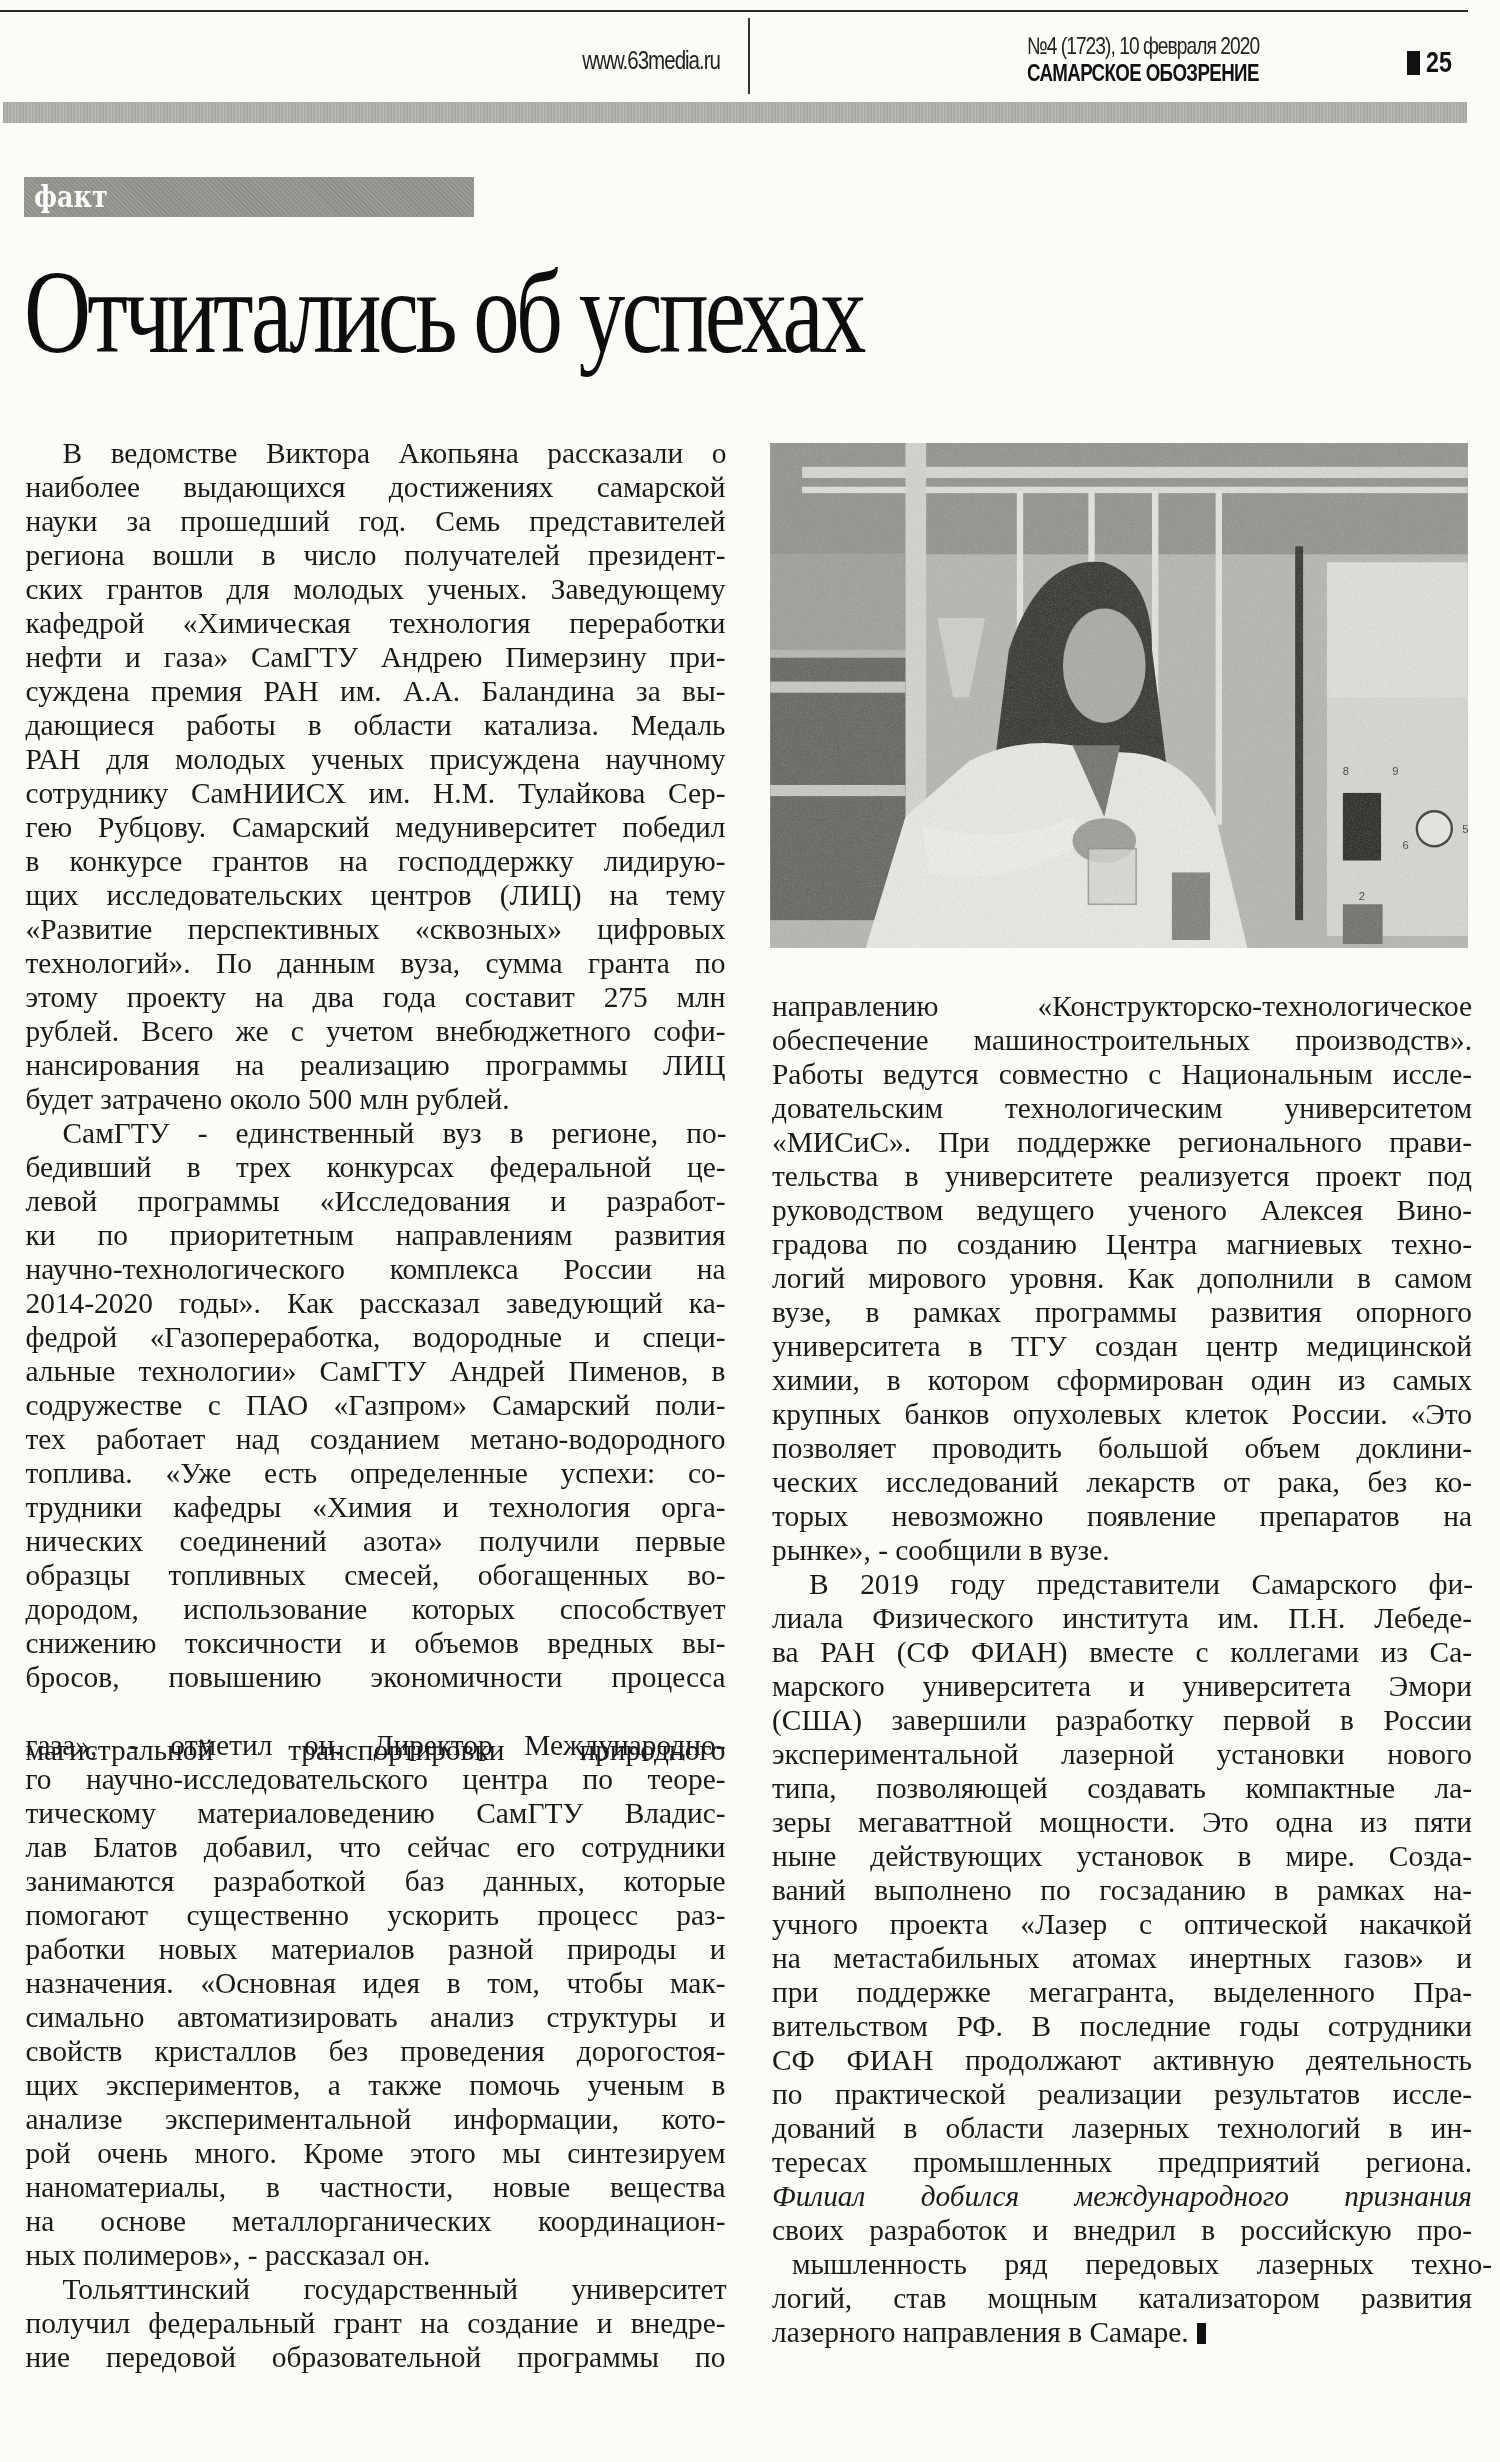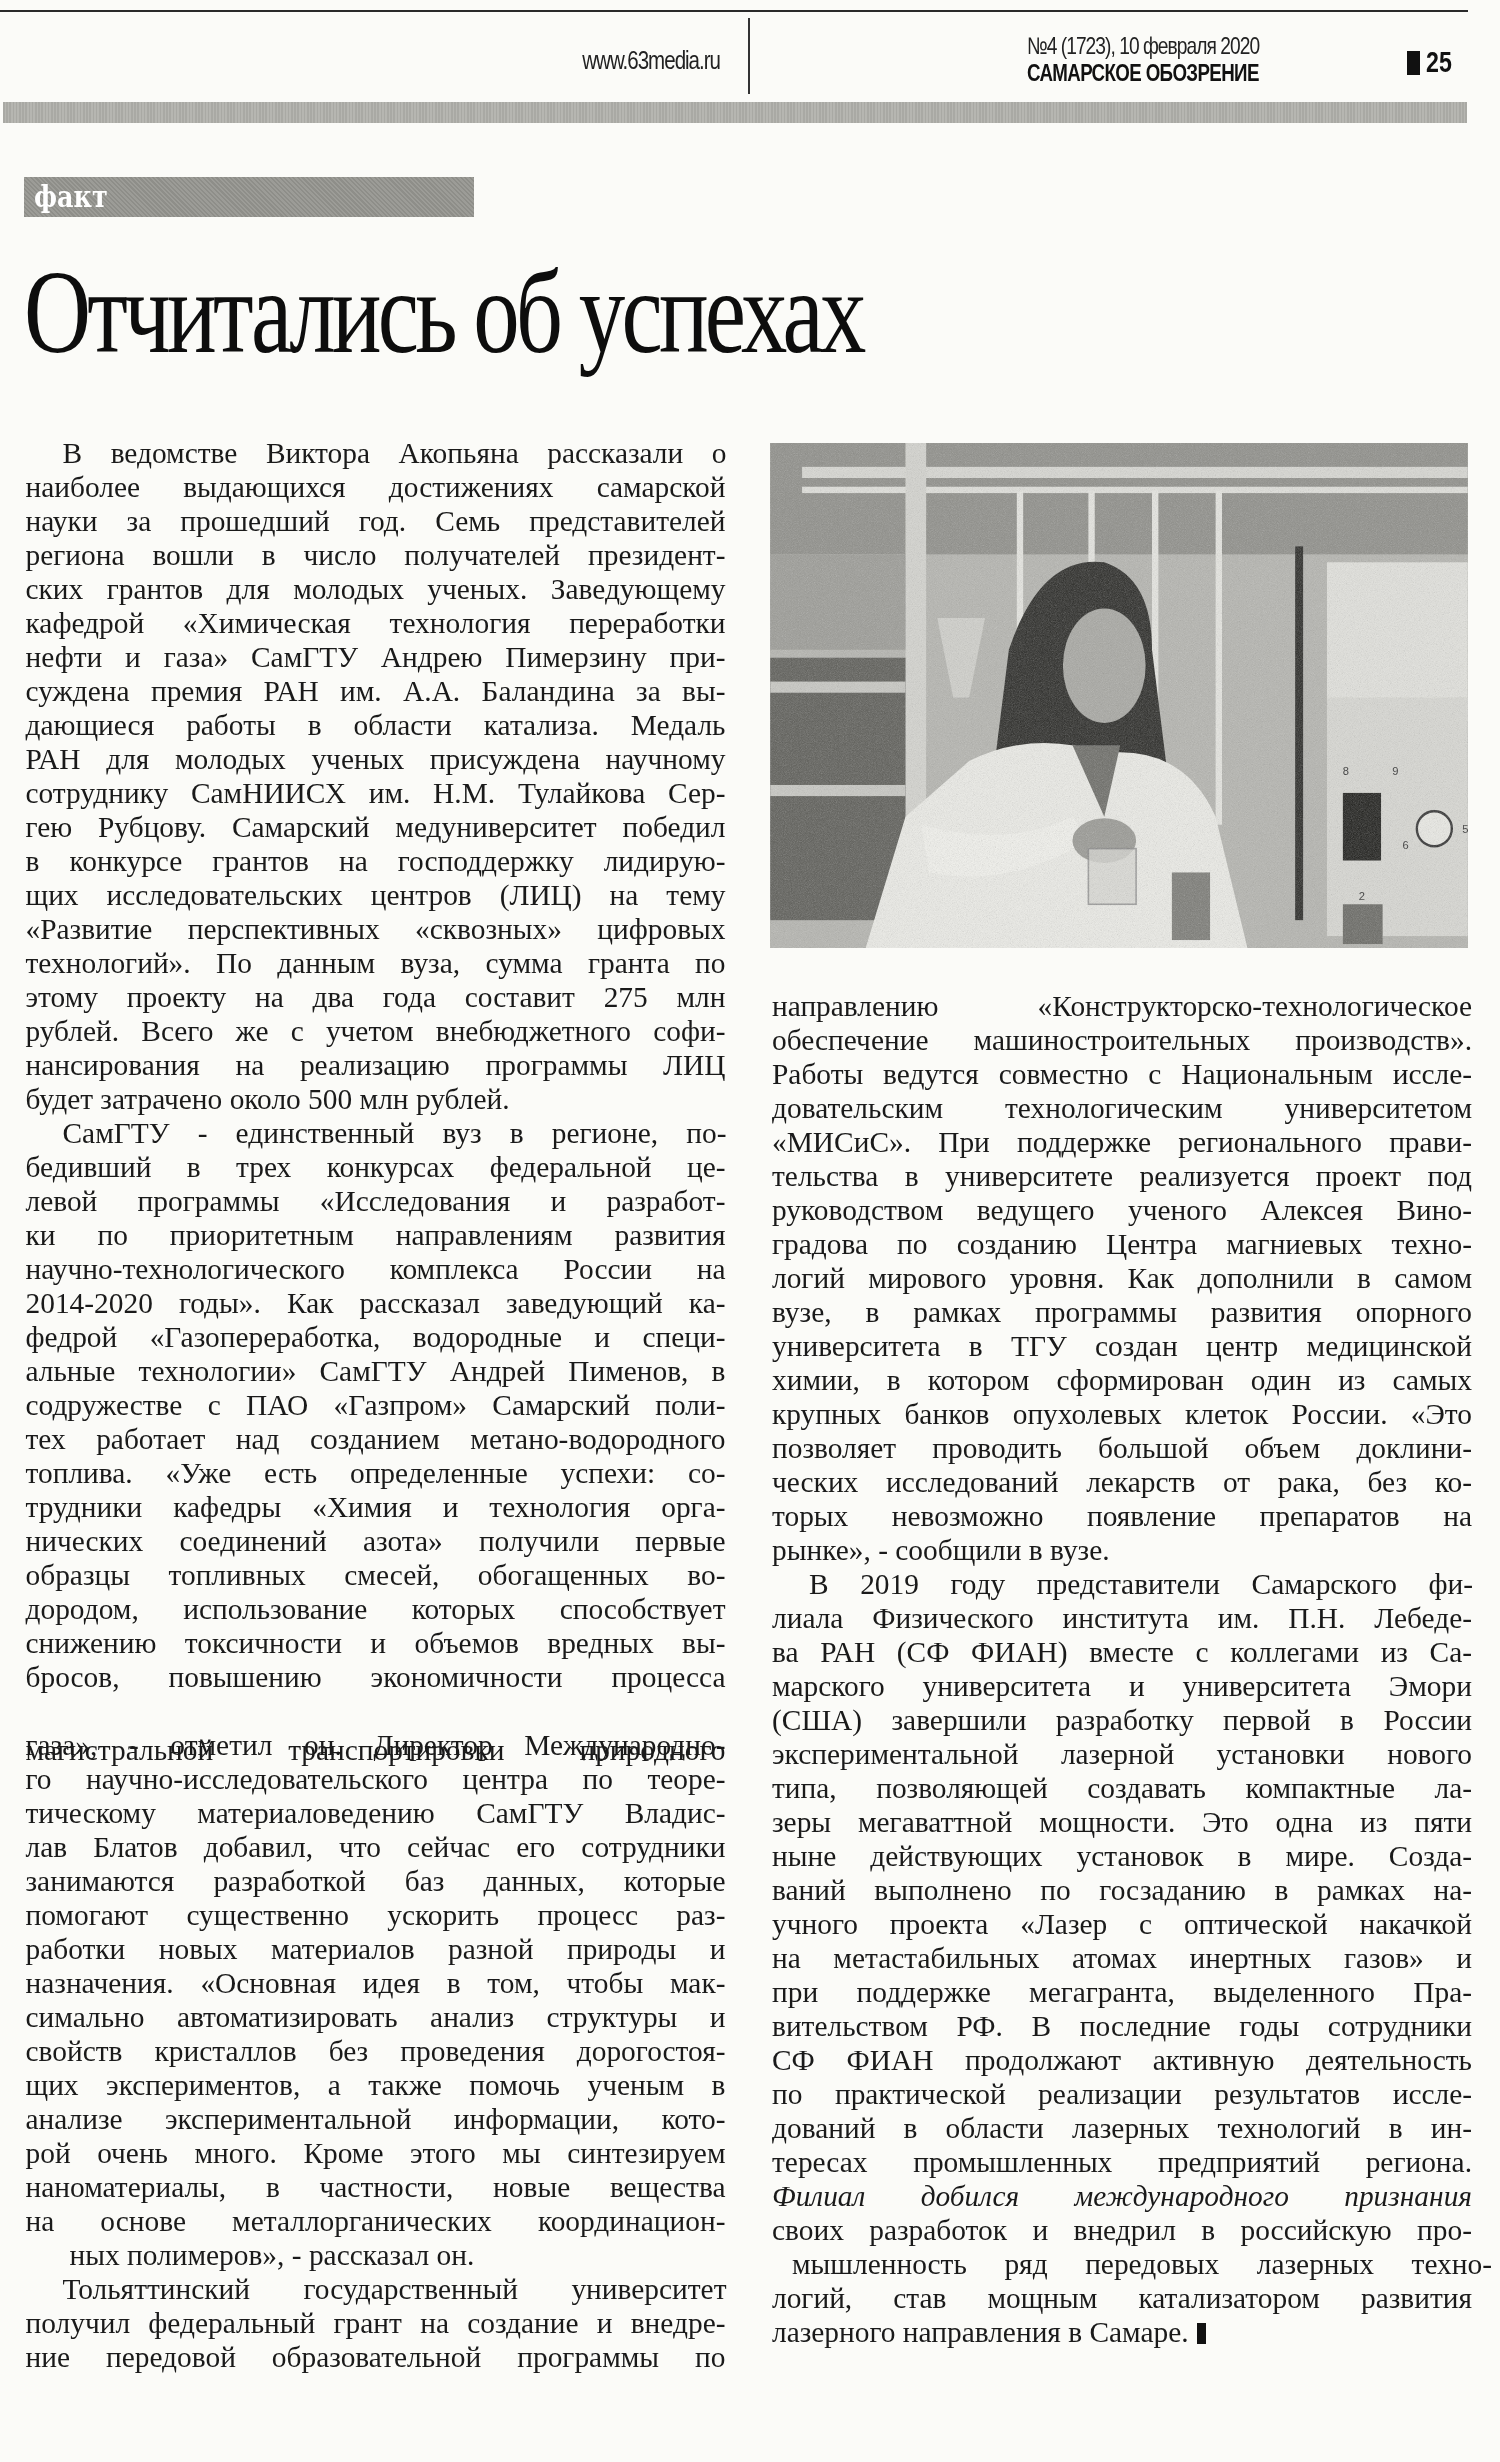--- a/index.html
+++ b/index.html
@@ -154,21 +154,21 @@
     <span class="line"><span class="line-inner" style="width: 700px; text-align: justify; text-align-last: justify;">помогают существенно ускорить процесс раз-</span></span>
     <span class="line"><span class="line-inner" style="width: 700px; text-align: justify; text-align-last: justify;">работки новых материалов разной природы и</span></span>
     <span class="line"><span class="line-inner" style="width: 700px; text-align: justify; text-align-last: justify;">назначения. «Основная идея в том, чтобы мак-</span></span>
     <span class="line"><span class="line-inner" style="width: 700px; text-align: justify; text-align-last: justify;">симально автоматизировать анализ структуры и</span></span>
     <span class="line"><span class="line-inner" style="width: 700px; text-align: justify; text-align-last: justify;">свойств кристаллов без проведения дорогостоя-</span></span>
     <span class="line"><span class="line-inner" style="width: 700px; text-align: justify; text-align-last: justify;">щих экспериментов, а также помочь ученым в</span></span>
     <span class="line"><span class="line-inner" style="width: 700px; text-align: justify; text-align-last: justify;">анализе экспериментальной информации, кото-</span></span>
     <span class="line"><span class="line-inner" style="width: 700px; text-align: justify; text-align-last: justify;">рой очень много. Кроме этого мы синтезируем</span></span>
     <span class="line"><span class="line-inner" style="width: 700px; text-align: justify; text-align-last: justify;">наноматериалы, в частности, новые вещества</span></span>
     <span class="line"><span class="line-inner" style="width: 700px; text-align: justify; text-align-last: justify;">на основе металлорганических координацион-</span></span>
-    <span class="line last"><span class="line-inner" style="width: auto; margin-left: 44px;">ных полимеров», - рассказал он.</span></span>
+    <span class="line last"><span class="line-inner" style="width: auto;">ных полимеров», - рассказал он.</span></span>
     <span class="line indent"><span class="line-inner" style="width: 664px; text-align: justify; text-align-last: justify;">Тольяттинский государственный университет</span></span>
     <span class="line"><span class="line-inner" style="width: 700px; text-align: justify; text-align-last: justify;">получил федеральный грант на создание и внедре-</span></span>
     <span class="line"><span class="line-inner" style="width: 700px; text-align: justify; text-align-last: justify;">ние передовой образовательной программы по</span></span>
   </div>
 
 <div class="column col-right" id="col-right">
     <span class="line"><span class="line-inner" style="width: 700px; text-align: justify; text-align-last: justify;">направлению «Конструкторско-технологическое</span></span>
     <span class="line"><span class="line-inner" style="width: 700px; text-align: justify; text-align-last: justify;">обеспечение машиностроительных производств».</span></span>
     <span class="line"><span class="line-inner" style="width: 700px; text-align: justify; text-align-last: justify;">Работы ведутся совместно с Национальным иссле-</span></span>
     <span class="line"><span class="line-inner" style="width: 700px; text-align: justify; text-align-last: justify;">довательским технологическим университетом</span></span>

